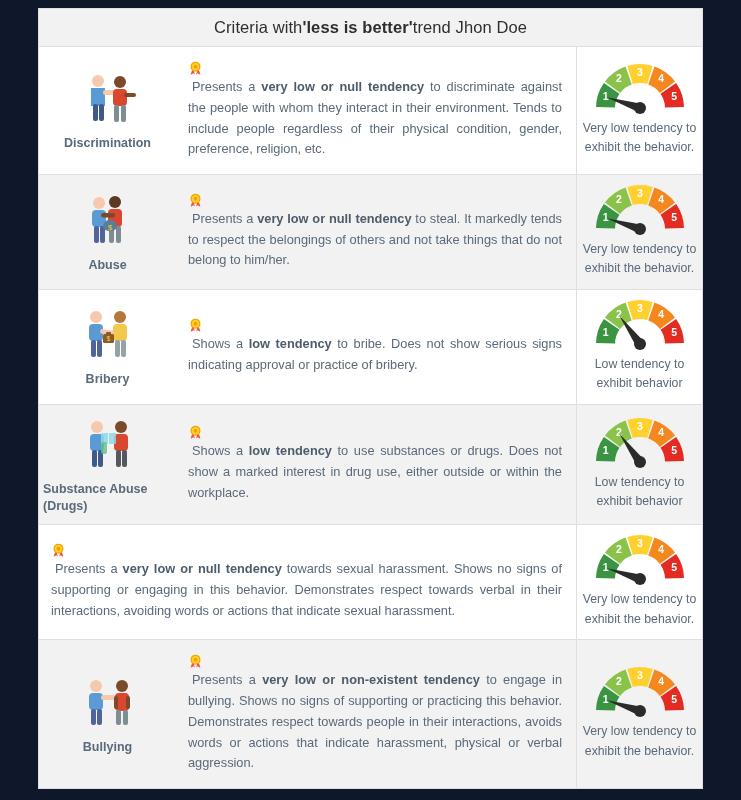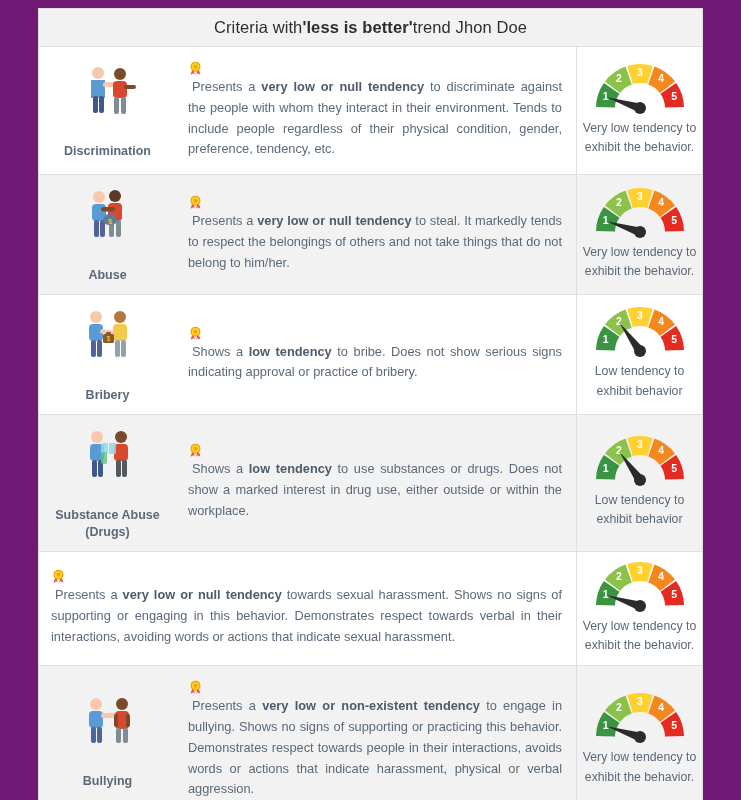--- a/index.html
+++ b/index.html
@@ -8,21 +8,21 @@
     width: 741px;
     height: 800px;
     background: #ffffff;
     font-family: "Liberation Sans", sans-serif;
   }
 
   #page {
     width: 741px;
     height: 800px;
     position: relative;
-    background: #701a75;
+    background: #0f172a;
     padding: 8px 38px 0 38px;
     overflow: hidden;
   }
 
   .card {
     width: 665px;
     border: 1px solid #dfdfdf;
     border-bottom: none;
     background: #ffffff;
   }
@@ -70,25 +70,24 @@
     flex: 0 0 126px;
     border-left: 1px solid #dfdfdf;
     display: flex;
     flex-direction: column;
     align-items: center;
     justify-content: center;
     padding: 8px 4px 10px 4px;
   }
 
   .criteria-label {
-    margin-top: 24px;
+    margin-top: 8px;
     font-size: 12.5px;
     font-weight: bold;
     color: #5a6a7a;
-    text-align: center;
     line-height: 1.35;
   }
 
   .desc-text {
     font-size: 12.8px;
     line-height: 1.62;
     color: #5a6a7a;
     text-align: justify;
     text-justify: inter-word;
   }
@@ -137,21 +136,21 @@
             </span>
       <div class="criteria-label">Discrimination</div>
     </div>
     <div class="cell-desc">
       <div class="desc-text"><span class="medal"><svg width="15" height="15" viewBox="0 0 24 24" style="vertical-align:-2px">
   <path d="M7 13l-3 9 5-2.5L11 22l-2-8z" fill="#ef5350"></path>
   <path d="M17 13l3 9-5-2.5L13 22l2-8z" fill="#ef5350"></path>
   <circle cx="12" cy="9" r="8" fill="#f0a500"></circle>
   <circle cx="12" cy="9" r="6" fill="#ffd02e"></circle>
   <circle cx="12" cy="9" r="3.2" fill="#f0a500"></circle>
-</svg></span> <span>Presents a </span><b>very low or null tendency</b><span> to discriminate against the people with whom they interact in their environment. Tends to include people regardless of their physical condition, gender, preference, tendency, etc.</span></div>
+</svg></span> <span>Presents a </span><b>very low or null tendency</b><span> to discriminate against the people with whom they interact in their environment. Tends to include people regardless of their physical condition, gender, preference, religion, etc.</span></div>
     </div>
     <div class="cell-gauge">
       <span>
               <svg width="96" height="52" viewBox="0 0 96 52">
                 <path d="M 4.0096499271068 45.0785335251323 A 44 44 0 0 1 11.86943479811702 20.88860302188501 L 27.471269771657397 31.73216080788921 A 25 25 0 0 0 23.005482913128862 45.47643950291608 Z" fill="#3a9442"></path>
                 <text x="13.761965413374476" y="38.47538820250188" text-anchor="middle" font-size="10.5" font-weight="bold" fill="#ffffff" font-family="Liberation Sans, sans-serif">1</text>
                 <path d="M 12.952683606935352 19.397638946055526 A 44 44 0 0 1 33.52986754350235 4.447439709550828 L 39.77833383153543 22.390590744062973 A 25 25 0 0 0 28.086752049395084 30.88502212844064 Z" fill="#8bc34a"></path>
                 <text x="26.839730917470963" y="20.475388202501897" text-anchor="middle" font-size="10.5" font-weight="bold" fill="#ffffff" font-family="Liberation Sans, sans-serif">2</text>
                 <path d="M 35.282600934443266 3.877942108589039 A 44 44 0 0 1 60.71739906555676 3.877942108589039 L 55.225794923611794 22.06701256169832 A 25 25 0 0 0 40.77420507638822 22.067012561698316 Z" fill="#ffd02e"></path>
                 <text x="47.99999999999999" y="13.6" text-anchor="middle" font-size="10.5" font-weight="bold" fill="#ffffff" font-family="Liberation Sans, sans-serif">3</text>

